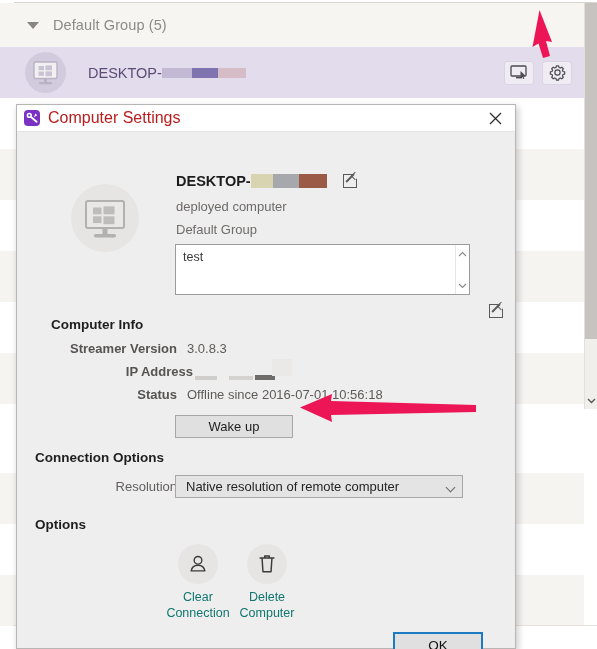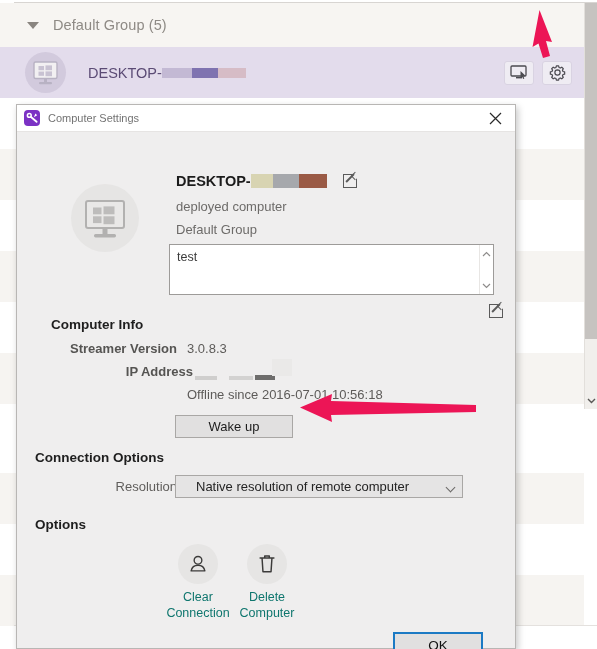--- a/index.html
+++ b/index.html
@@ -88,21 +88,21 @@
   }
   .titlebar {
     height: 27px; background: #ffffff; border-bottom: 1px solid #e6e4e3;
     display: flex; align-items: center; position: relative;
   }
   .title-icon {
     margin-left: 7px; width: 16px; height: 16px; border-radius: 4px;
     background: #7b32c4; position: relative; flex: none;
   }
   .title-text {
-    margin-left: 8px; font-size: 11px; color: #737373;
+    margin-left: 8px; font-size: 16px; color: #b91c1c;
   }
   .close-btn {
     position: absolute; right: 0; top: 0; width: 40px; height: 26px;
     display: flex; align-items: center; justify-content: center;
   }
 
   .dlg-body { position: relative; height: 517px; }
 
   .big-avatar {
     position: absolute; left: 54px; top: 156px; width: 68px; height: 68px;
@@ -126,21 +126,21 @@
   .pencil:before {
     content: ""; position: absolute; right: -2px; top: -2px;
     width: 5px; height: 5px; background: #efeeee;
     border-bottom: 1.4px solid #5a5a5a; border-left: 1.4px solid #5a5a5a;
     transform: rotate(45deg);
   }
   .sub-line {
     position: absolute; left: 159px; font-size: 13px; color: #6d6b69;
   }
   .notes-box {
-    position: absolute; left: 152px; top: 112px; width: 325px; height: 51px;
+    position: absolute; left: 158px; top: 112px; width: 295px; height: 51px;
     background: #ffffff; border: 1px solid #9d9b99;
     display: flex;
   }
   .notes-text {
     flex: 1; padding: 5px 7px; font-size: 12.5px; color: #3b3b3b;
   }
   .notes-scroll {
     width: 14px; background: #ffffff; border-left: 1px solid #e8e6e4;
     display: flex; flex-direction: column;
     justify-content: space-between; align-items: center;
@@ -164,21 +164,21 @@
     position: absolute; left: 158px; top: 283px; width: 118px; height: 23px;
     background: #e1e0e0; border: 1px solid #a9a7a5;
     font-size: 13px; color: #1c1c1c;
     display: flex; align-items: center; justify-content: center;
   }
 
   .res-select {
     position: absolute; left: 158px; top: 343px; width: 288px; height: 23px;
     background: #e5e4e4; border: 1px solid #a9a7a5;
     font-size: 13px; color: #242424;
-    display: flex; align-items: center; padding-left: 20px;
+    display: flex; align-items: center; padding-left: 10px;
   }
   .res-caret {
     position: absolute; right: 8px; top: 8px;
     width: 7px; height: 7px; border-right: 1.4px solid #6b6967;
     border-bottom: 1.4px solid #6b6967; transform: rotate(45deg);
   }
 
   .opt-item {
     position: absolute; width: 96px; text-align: center;
   }
@@ -338,20 +338,21 @@
     <div class="field-value" style="left:170px;top:209px;">3.0.8.3</div>
 
     <div class="field-label" style="left:36px;top:232px;width:140px;">IP Address</div>
     <div class="field-value" style="left:170px;top:232px;">
       <span class="redact" style="position:absolute;left:8px;top:12px;width:22px;height:4px;background:#cfcecd;"></span>
       <span class="redact" style="position:absolute;left:42px;top:12px;width:24px;height:4px;background:#d3d2d1;"></span>
       <span class="redact" style="position:absolute;left:68px;top:11px;width:20px;height:5px;background:#6e6d6c;"></span>
       <span class="redact" style="position:absolute;left:85px;top:-5px;width:20px;height:17px;background:#eae9e8;"></span>
     </div>
 
+    <div class="field-label" style="left:20px;top:255px;width:140px;">Status</div>
     <div class="field-value" style="left:170px;top:255px;">Offline since 2016-07-01 10:56:18</div>
 
     <div class="wake-btn">Wake up</div>
 
     <div class="section-h" style="top:318px;">Connection Options</div>
     <div class="field-label" style="left:20px;top:347px;width:140px;font-weight:normal;color:#605e5c;">Resolution</div>
     <div class="res-select">
       <span>Native resolution of remote computer</span>
       <span class="res-caret"></span>
     </div>

